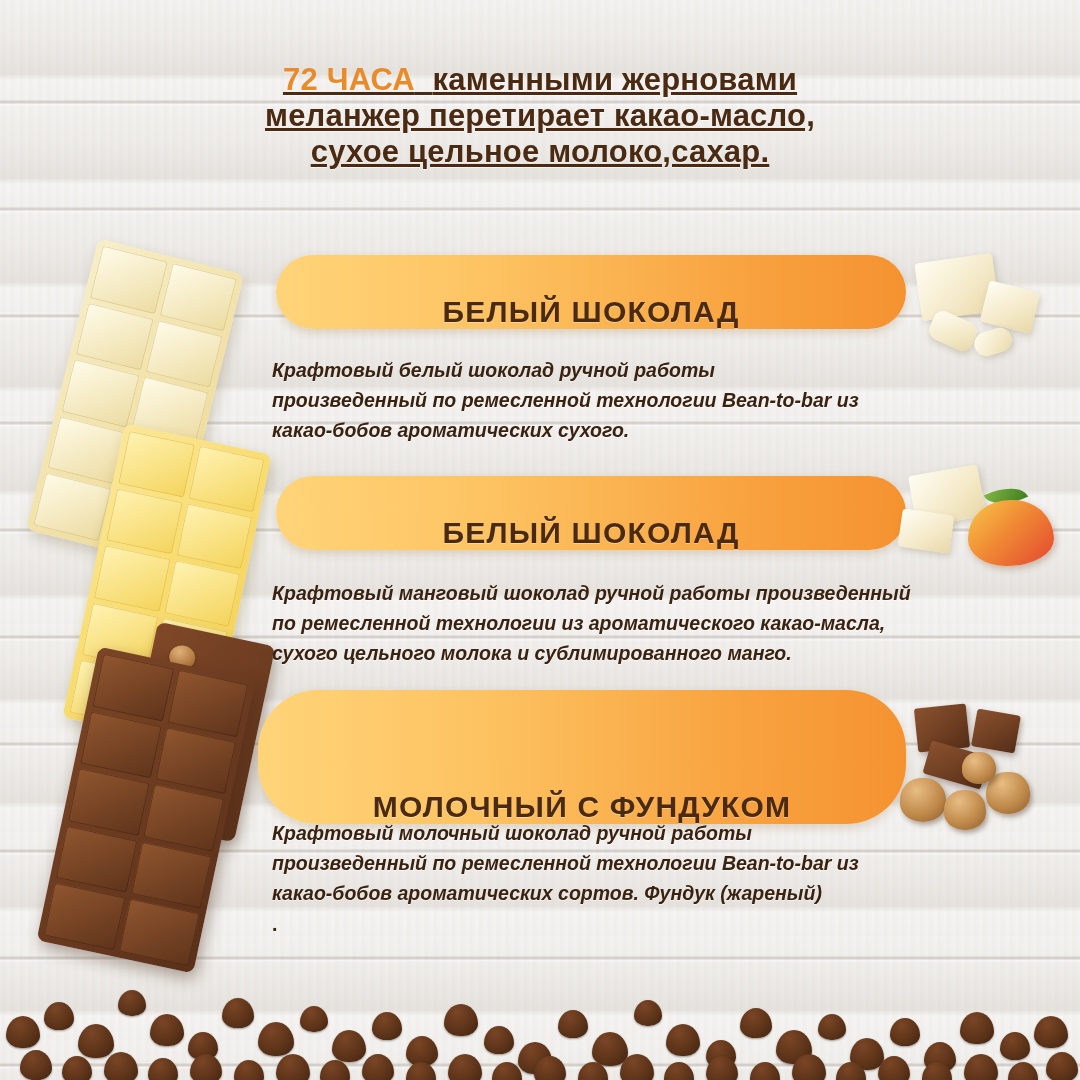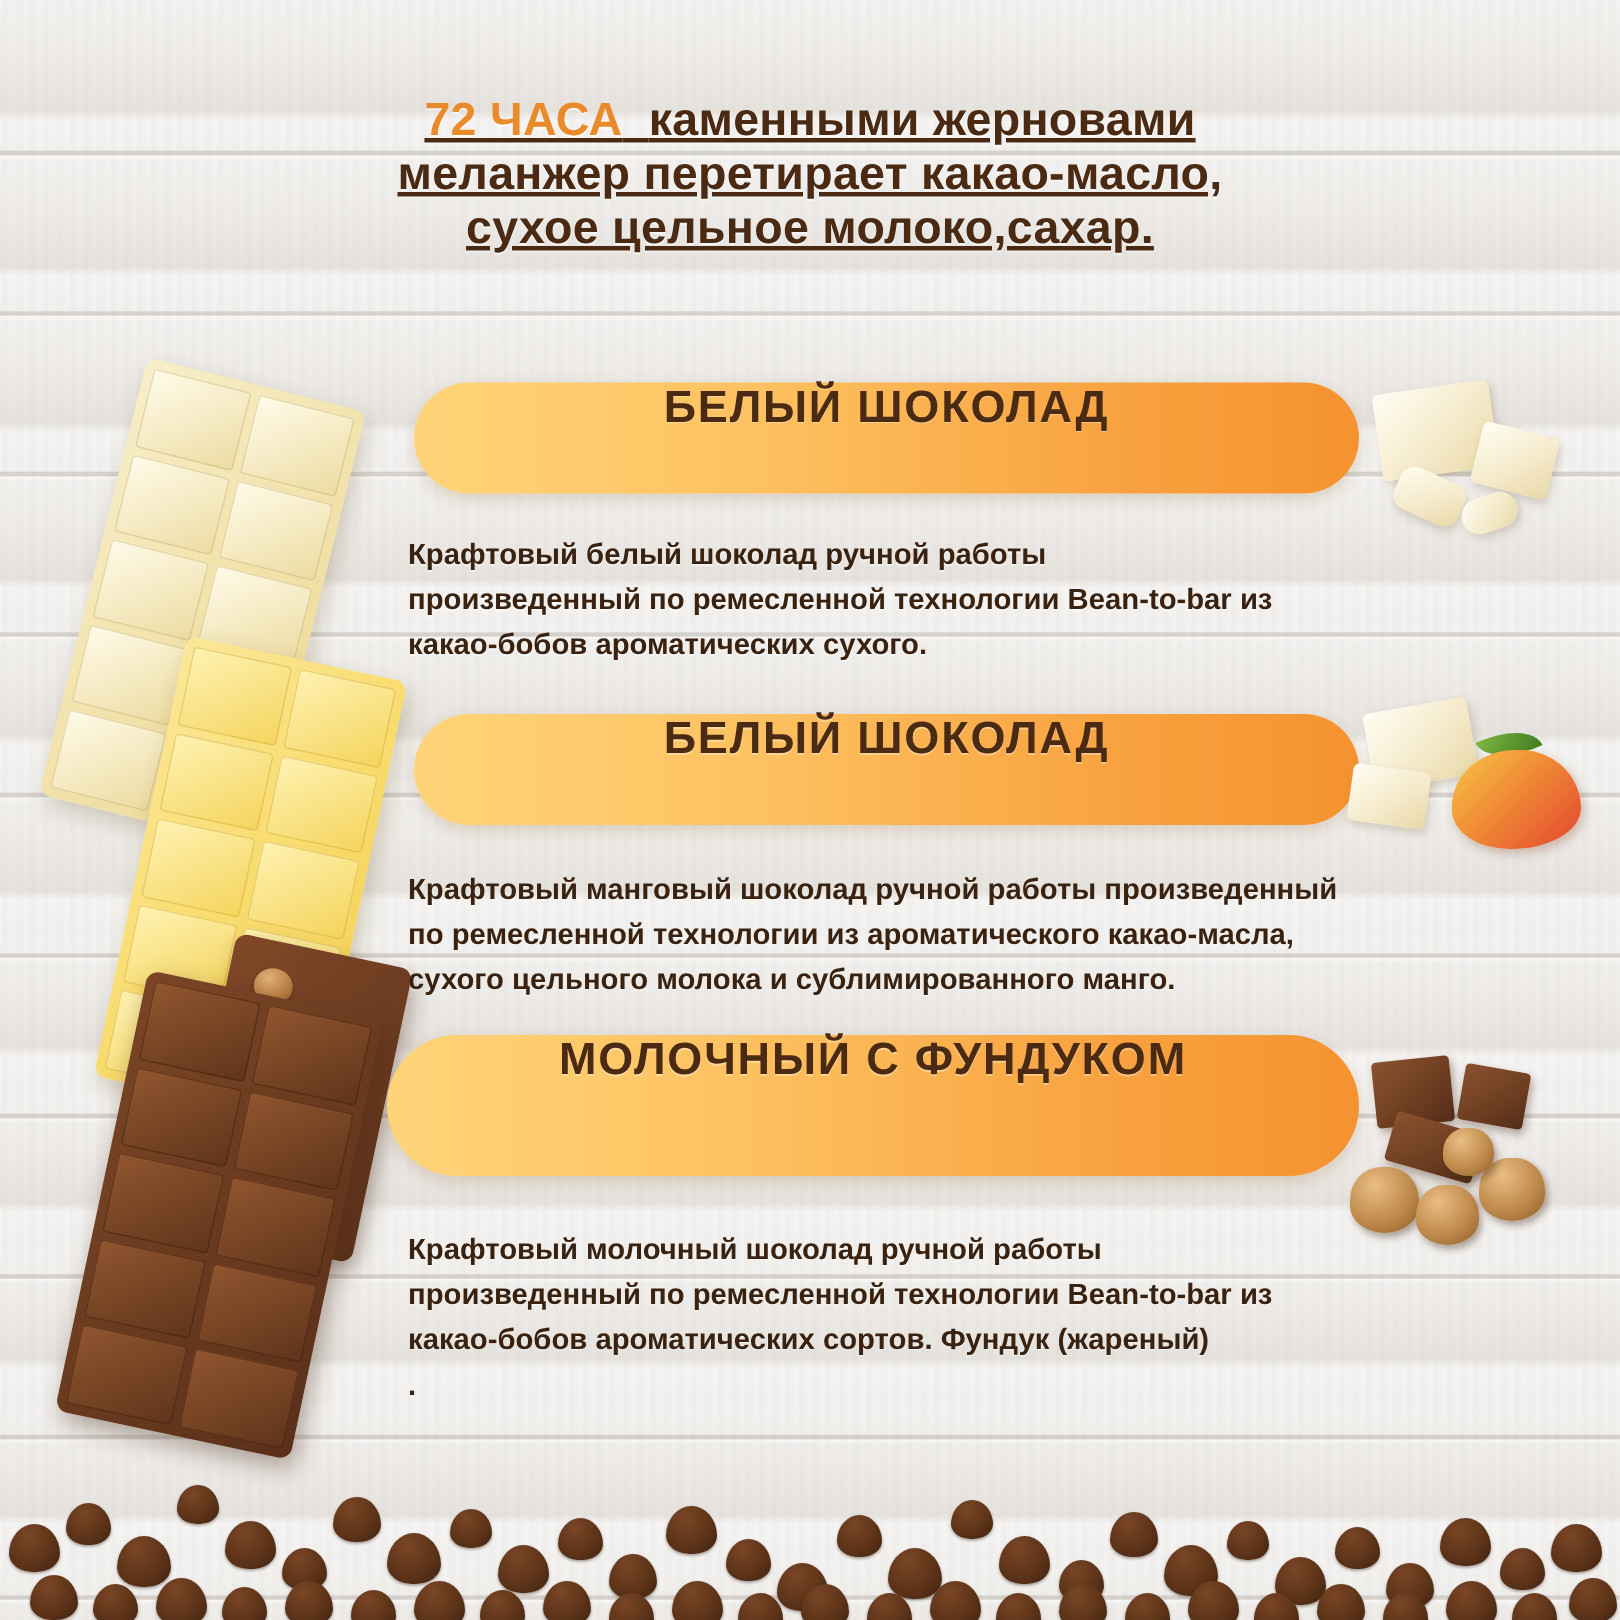--- a/index.html
+++ b/index.html
@@ -80,49 +80,49 @@
     text-decoration: underline;
   }
 
   
   .pill {
     position: absolute;
     border-radius: 60px;
     background: linear-gradient(90deg, #ffd479 0%, #fdc261 35%, #f8a23f 75%, #f59230 100%);
     box-shadow: 0 4px 10px rgba(140,100,40,0.22);
     display: flex;
-    align-items: flex-start;
+    align-items: flex-end;
     justify-content: center;
     text-align: center;
     color: #4a2a12;
     font-weight: bold;
     font-size: 30px;
     letter-spacing: 1.2px;
     text-shadow: 0 1px 0 rgba(255,255,255,0.35);
     line-height: 1.15;
     padding: 0 22px;
     box-sizing: border-box;
   }
   #pill-white  { left: 276px; top: 255px; width: 630px; height: 74px; }
   #pill-mango  { left: 276px; top: 476px; width: 630px; height: 74px; }
-  #pill-hazel  { left: 258px; top: 690px; width: 648px; height: 94px; }
+  #pill-hazel  { left: 258px; top: 690px; width: 648px; height: 134px; }
 
   
   .desc {
     position: absolute;
     color: #3a2210;
     font-weight: bold;
     font-size: 19.5px;
     line-height: 1.55;
     text-shadow: 0 1px 0 rgba(255,255,255,0.55);
   }
   #desc-white { left: 272px; top: 355px; width: 700px; text-align: left; }
   #desc-mango { left: 272px; top: 578px; width: 740px; }
   #desc-hazel { left: 272px; top: 818px; width: 740px; text-align: left; }
-  .desc .line { display: block; white-space: nowrap; }
+  .desc .line { display: block; white-space: nowrap; font-style: italic; }
   .desc .dot { display: block; }
 
   
   .bar {
     position: absolute;
     border-radius: 8px;
   }
   .bar .grid {
     position: absolute;
     inset: 6px;

